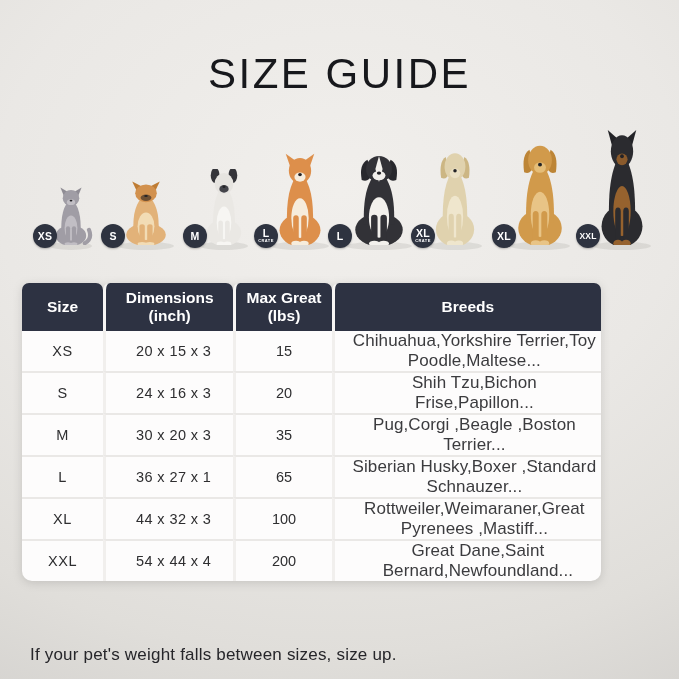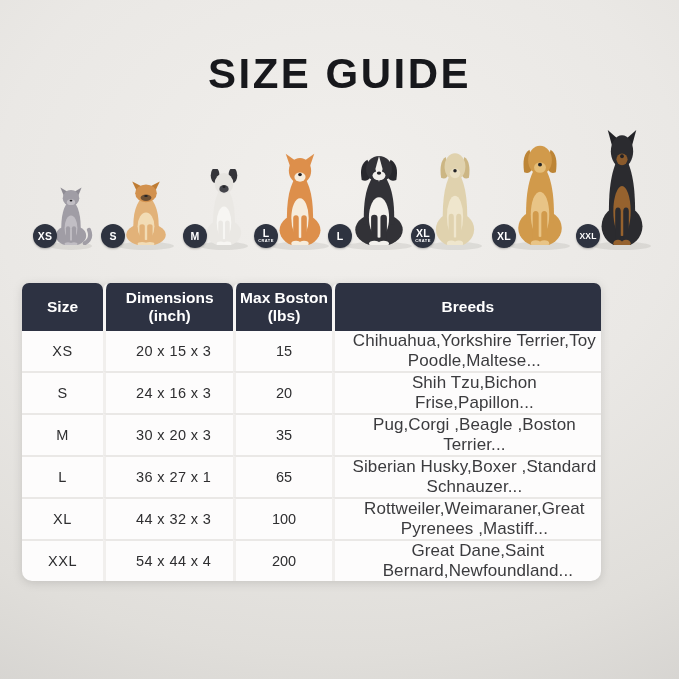--- a/index.html
+++ b/index.html
@@ -3,21 +3,21 @@
 <meta charset="utf-8">
 <style>
   html,body{margin:0;padding:0;background:#cfcdcb;}
   .canvas{
     position:relative;width:679px;height:679px;margin:0 auto;overflow:hidden;
     font-family:"Liberation Sans",sans-serif;
     background:radial-gradient(120% 95% at 50% 28%, #f1efec 0%, #eae8e5 42%, #e0deda 72%, #cfcdca 100%);
   }
   .title{
     position:absolute;top:50px;left:0;width:100%;text-align:center;
-    font-size:42px;font-weight:700;letter-spacing:2.5px;color:#17181c;
+    font-size:42px;font-weight:400;letter-spacing:2.5px;color:#17181c;
   }
   .animals{position:absolute;left:0;top:0;width:100%;height:260px;}
   .pet{position:absolute;}
   .pet::after{
     content:'';position:absolute;left:4%;right:4%;bottom:-5px;height:8px;
     border-radius:50%;background:rgba(70,64,58,0.10);
   }
   .pet svg{position:relative;z-index:1;display:block;}
   .badge{
     position:absolute;left:-15px;bottom:-3px;z-index:2;
@@ -245,21 +245,21 @@
       <thead>
         <tr id="header-row">
             <th>
               <div>Size</div>
             </th>
             <th>
               <div>Dimensions</div>
               <div>(inch)</div>
             </th>
             <th>
-              <div>Max Boston</div>
+              <div>Max Great</div>
               <div>(lbs)</div>
             </th>
             <th>
               <div>Breeds</div>
             </th>
           </tr>
       </thead>
       <tbody id="table-body">
           <tr>
             <td class="col-size">XS</td>
@@ -293,13 +293,14 @@
           </tr>
           <tr>
             <td class="col-size">XXL</td>
             <td class="col-dimensions">54 x 44 x 4</td>
             <td class="col-max_weight">200</td>
             <td class="col-breeds">Great Dane,Saint Bernard,Newfoundland...</td>
           </tr>
         </tbody>
     </table>
   </div>
+  <div class="footer">If your pet's weight falls between sizes, size up.</div>
 </div>
 
 </body></html>

